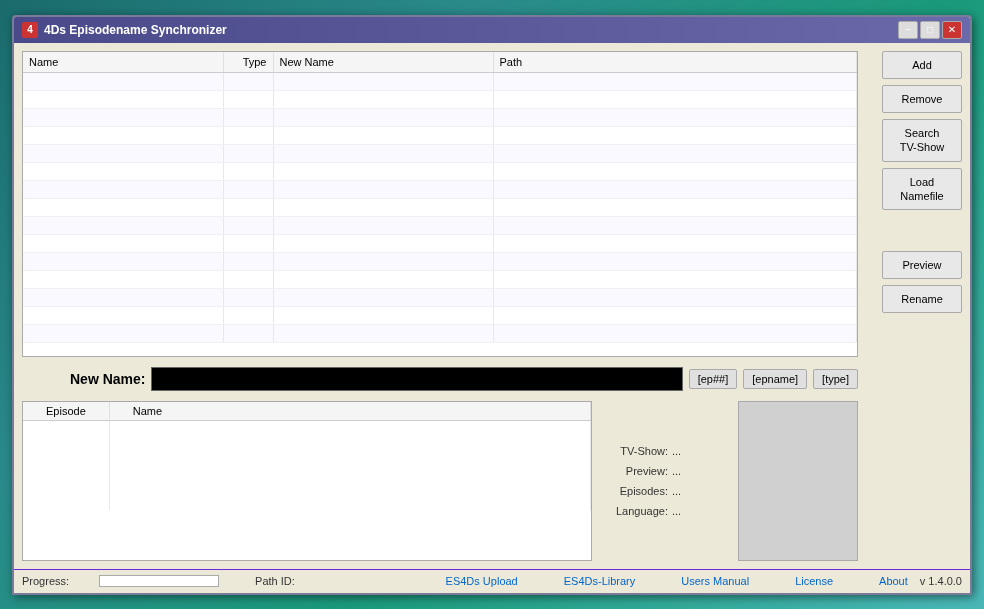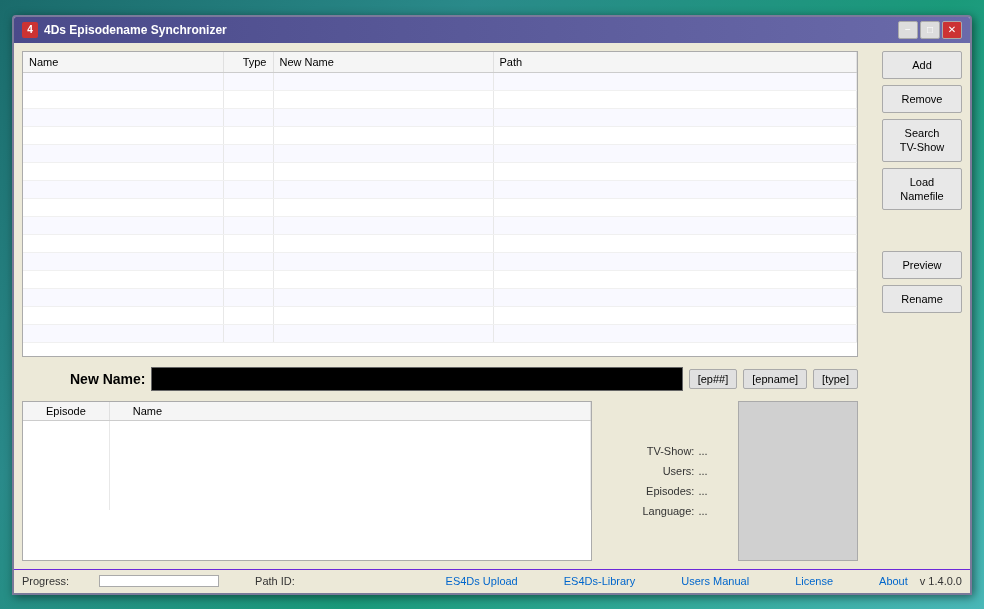--- a/index.html
+++ b/index.html
@@ -223,21 +223,20 @@
       flex-direction: column;
       justify-content: center;
       gap: 8px;
       padding: 4px 0;
     }
 
     .info-row {
       display: flex;
       align-items: center;
       font-size: 11px;
-      justify-content: center;
     }
 
     .info-label {
       text-align: right;
       width: 70px;
       margin-right: 4px;
       color: #333;
     }
 
     .info-value {
@@ -505,21 +504,21 @@
           </table>
         </div>
 
         <div class="info-panel">
           <div class="show-info">
             <div class="info-row">
               <span class="info-label">TV-Show:</span>
               <span class="info-value">...</span>
             </div>
             <div class="info-row">
-              <span class="info-label">Users:</span>
+              <span class="info-label">Preview:</span>
               <span class="info-value">...</span>
             </div>
             <div class="info-row">
               <span class="info-label">Episodes:</span>
               <span class="info-value">...</span>
             </div>
             <div class="info-row">
               <span class="info-label">Language:</span>
               <span class="info-value">...</span>
             </div>

